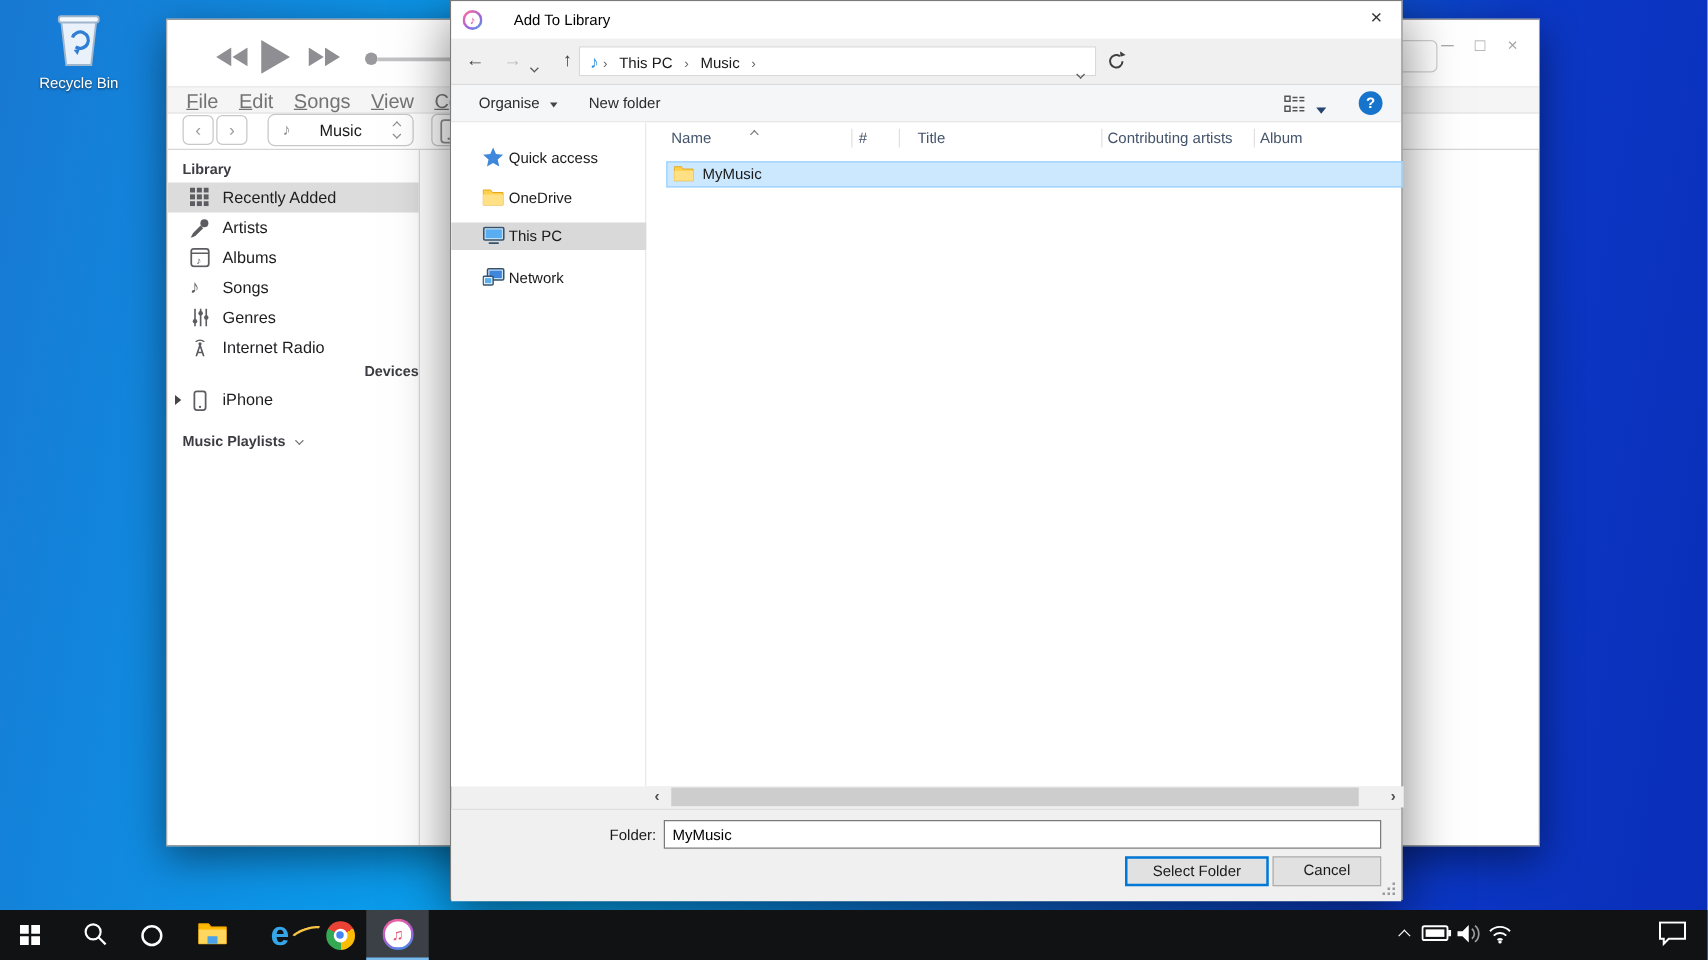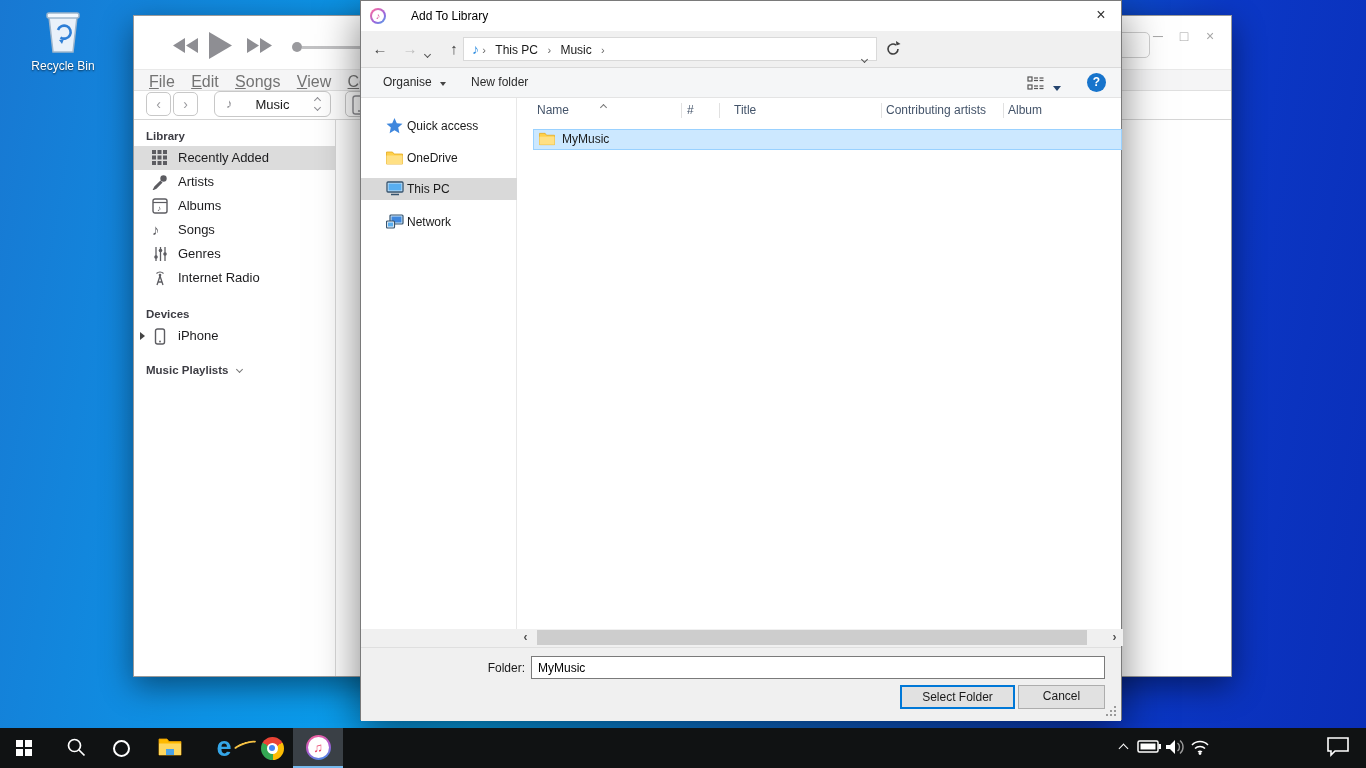--- a/index.html
+++ b/index.html
@@ -253,21 +253,21 @@
         <span class="sb-icon">
           <svg width="16" height="16" viewBox="0 0 16 16">
               <path d="M8 6 L5 15 M8 6 L11 15 M6 12 L10 12" stroke="#5c5c61" stroke-width="1.3" fill="none"></path>
               <circle cx="8" cy="5" r="1.3" fill="#5c5c61"></circle>
               <path d="M4.5 3.5 a5 5 0 0 1 7 0 M3 6 a7 7 0 0 0 0 0" stroke="#5c5c61" stroke-width="1.1" fill="none"></path>
             </svg>
         </span>
         <span>Internet Radio</span>
       </div>
 
-      <div class="sb-header" style="margin-top:18px;">Devices</div>
+      <div class="sb-header" style="margin-top:2px;text-align:right;">Devices</div>
 
       <div class="sb-item">
         <span class="sb-caret"></span>
         <span class="sb-icon">
           <svg width="16" height="17" viewBox="0 0 16 17">
               <rect x="3.5" y="1" width="9" height="15" rx="2" fill="none" stroke="#5c5c61" stroke-width="1.4"></rect>
               <circle cx="8" cy="13.5" r="0.9" fill="#5c5c61"></circle>
             </svg>
         </span>
         <span>iPhone</span>

